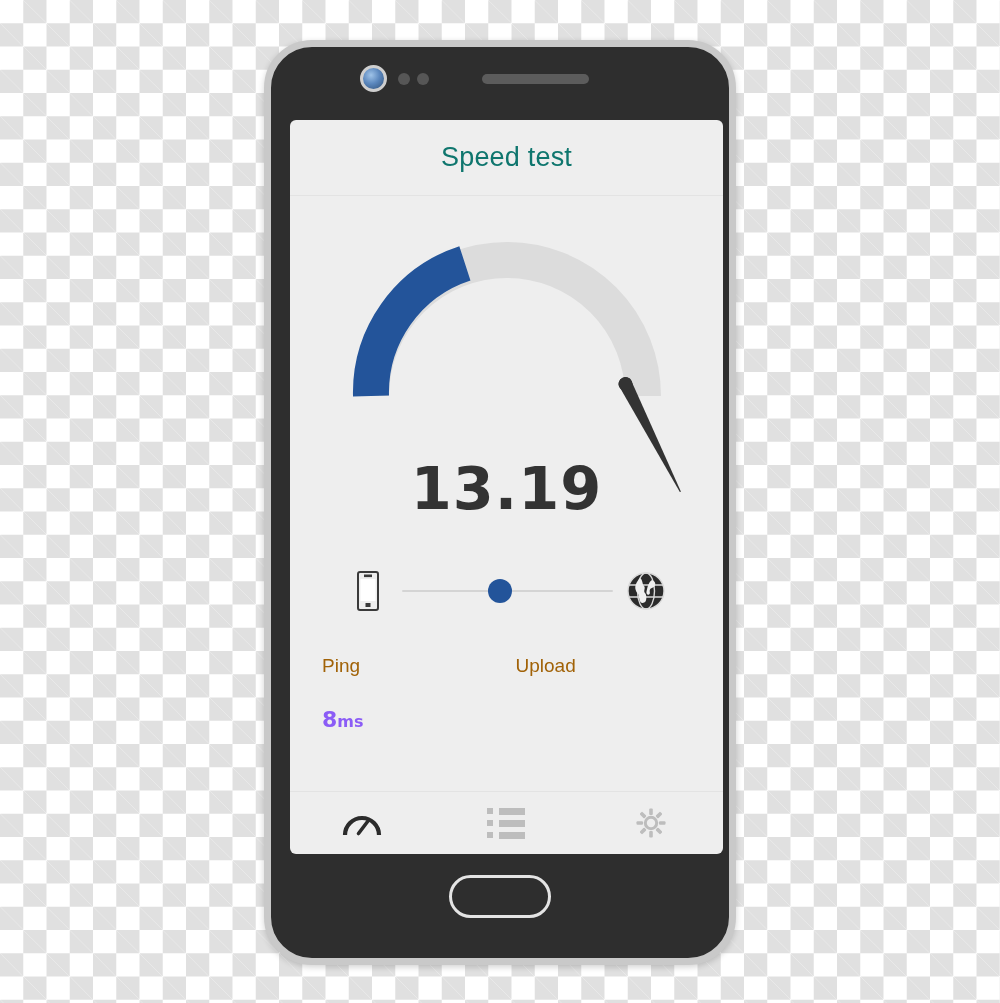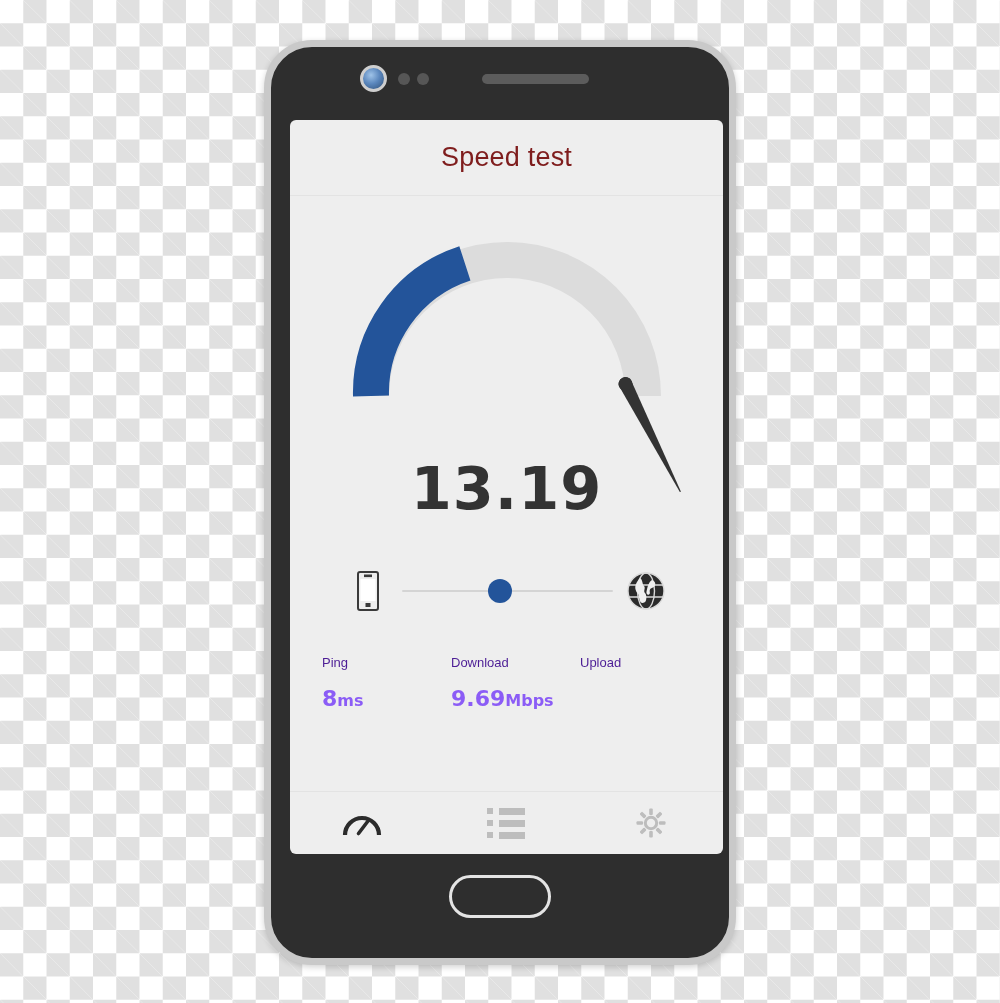--- a/index.html
+++ b/index.html
@@ -39,21 +39,21 @@
   }
 
   
   #home{
     position:absolute;left:50%;margin-left:-51px;bottom:40px;width:102px;height:43px;
     border-radius:22px;background:#2e2e2e;border:3px solid #e4e4e4;box-sizing:border-box;
   }
 
   
   #hdr{height:75px;border-bottom:1px solid #e3e3e3;display:flex;align-items:center;justify-content:center;}
-  #hdr-title{font-size:27px;color:#7f1d1d;font-weight:400;letter-spacing:.2px;}
+  #hdr-title{font-size:27px;color:#0f766e;font-weight:400;letter-spacing:.2px;}
 
   
   #gauge-wrap{position:relative;height:280px;}
   #gauge{position:absolute;left:50%;margin-left:-170px;top:28px;}
   #needle{
     position:absolute;left:216px;top:182px;width:128px;height:14px;
     background:#333333;border-radius:7px;
     transform-origin:120px 7px;
     transform:rotate(-117deg);
     clip-path:polygon(0% 46%,0% 54%,100% 100%,100% 0%);
@@ -71,21 +71,21 @@
   
   #slider-row{position:relative;height:86px;margin-top:26px;}
   #ico-phone{position:absolute;left:66px;top:22px;width:24px;height:40px;}
   #ico-globe{position:absolute;right:57px;top:22px;width:40px;height:40px;}
   #track{position:absolute;left:112px;right:110px;top:41px;height:2px;background:#d4d4d4;border-radius:1px;}
   #thumb{position:absolute;left:198px;top:30px;width:24px;height:24px;border-radius:50%;background:#23549a;}
 
   
   #stats{display:flex;padding:0 28px;margin-top:20px;}
   .stat{flex:1;}
-  .stat-label{font-size:13px;color:#4c1d95;font-weight:400;margin-bottom:16px;}
+  .stat-label{font-size:19px;color:#a16207;font-weight:400;margin-bottom:30px;}
   .stat-value{font-size:22px;color:#8b5cf6;font-weight:bold;font-family:"DejaVu Sans",sans-serif;}
   .stat-unit{font-size:16px;font-weight:bold;}
   .st-ping{padding-left:4px;}
   .st-dl{padding-left:14px;}
   .st-ul{padding-left:14px;}
 
   
   #nav{position:absolute;left:0;bottom:0;width:100%;height:62px;border-top:1px solid #e3e3e3;
        display:flex;align-items:center;}
   .nav-item{flex:1;display:flex;align-items:center;justify-content:center;height:100%;}
@@ -145,24 +145,20 @@
         <path d="M3 14 h34 M3 26 h34" stroke="#d9d9d9" stroke-width="1.4" fill="none"></path>
         <path d="M14 7 c3 2 2 6 4 8 c2 2 -1 5 1 7 c1.5 1.5 2 6 0.5 8.5 c-1 1.6 -4 2 -5 0.5 c-2 -3 -1 -7 -3 -9 c-2 -2 -3 -6 -1.5 -9 c1 -2 2.5 -5 4 -6 z" fill="#efefef"></path>
         <path d="M26 9 c2.5 1 4 3 3 5.5 c-1 2.5 -4 2 -5 4 c-1 2 1 4 -1 5 c-1.6 0.8 -3 -1 -2.5 -3 c0.6 -2.4 1 -5 2 -7 c0.9 -1.8 2 -4 3.5 -4.5 z" fill="#efefef"></path>
       </svg>
     </div>
 
     <div id="stats">
       <div class="stat st-ping">
         <div class="stat-label">Ping</div>
         <div class="stat-value"><span>8</span><span class="stat-unit">ms</span></div>
-      </div>
-      <div class="stat st-dl">
-        <div class="stat-label">Download</div>
-        <div class="stat-value"><span>9.69</span><span class="stat-unit">Mbps</span></div>
       </div>
       <div class="stat st-ul">
         <div class="stat-label">Upload</div>
         <div class="stat-value"><span></span><span class="stat-unit"></span></div>
       </div>
     </div>
 
     <div id="nav">
 
       <div class="nav-item">

